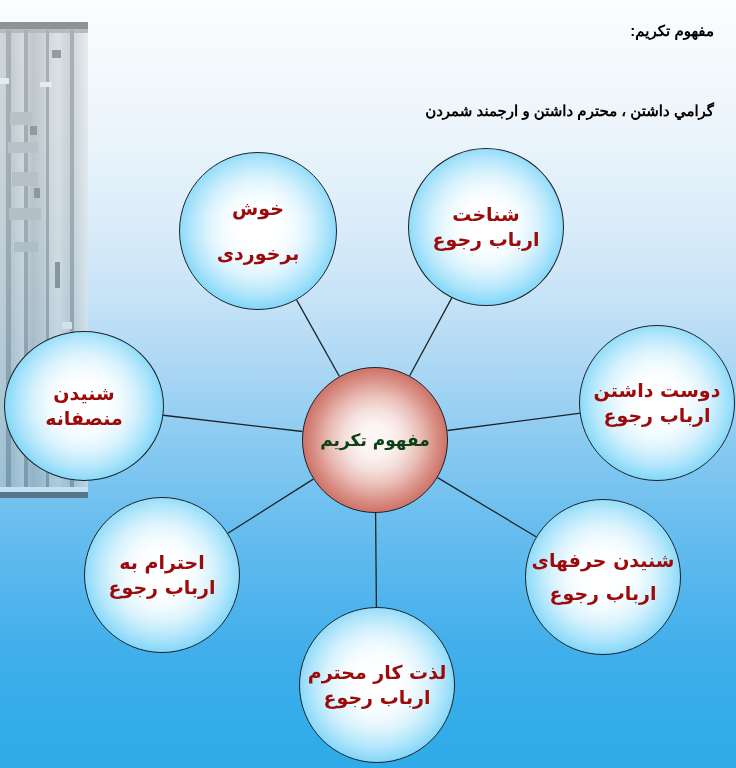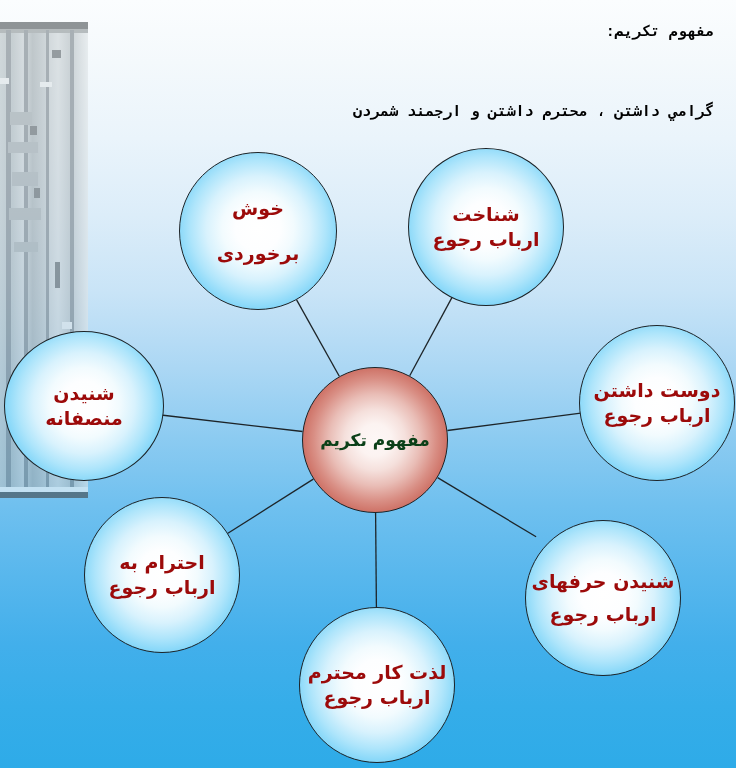--- a/index.html
+++ b/index.html
@@ -90,21 +90,21 @@
     background: #dfe4e6;
   }
 
   
   .hdr {
     position: absolute;
     color: #000000;
     font-weight: bold;
     direction: rtl;
     white-space: nowrap;
-    font-family: Liberation Mono, monospace;
+    font-family: Liberation Sans, sans-serif;
   }
   #hdr-title {
     right: 22px;
     top: 22px;
     font-size: 15px;
   }
   #hdr-sub {
     right: 22px;
     top: 102px;
     font-size: 15px;
@@ -210,21 +210,21 @@
         <span>برخوردی</span>
       </div>
       <div class="node leaf" style="left: 4px; top: 331px; width: 160px; height: 150px;">
         <span>شنیدن</span>
         <span>منصفانه</span>
       </div>
       <div class="node leaf" style="left: 579px; top: 325px; width: 156px; height: 156px;">
         <span>دوست داشتن</span>
         <span>ارباب رجوع</span>
       </div>
-      <div class="node leaf" style="left: 525px; top: 520px; width: 156px; height: 156px; gap: 8px;">
+      <div class="node leaf" style="left: 525px; top: 499px; width: 156px; height: 156px; gap: 8px;">
         <span>شنیدن حرفهای</span>
         <span>ارباب رجوع</span>
       </div>
       <div class="node leaf" style="left: 84px; top: 497px; width: 156px; height: 156px;">
         <span>احترام به</span>
         <span>ارباب رجوع</span>
       </div>
       <div class="node leaf" style="left: 299px; top: 607px; width: 156px; height: 156px;">
         <span>لذت کار محترم</span>
         <span>ارباب رجوع</span>

